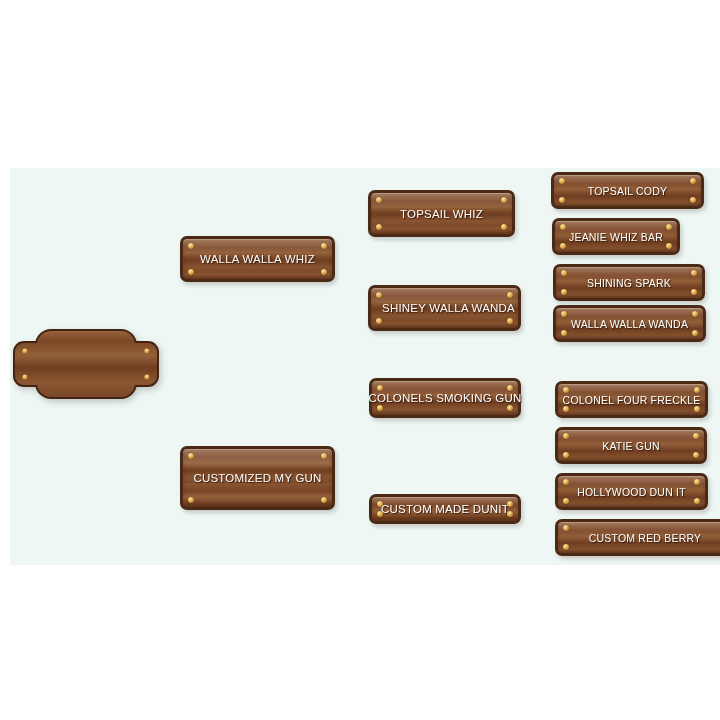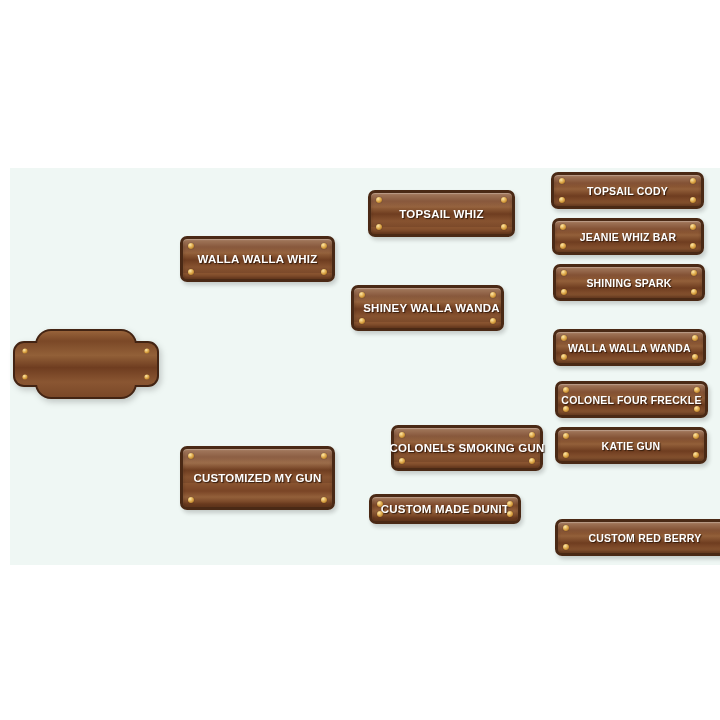--- a/index.html
+++ b/index.html
@@ -34,21 +34,21 @@
       repeating-linear-gradient(180deg,
         #8a5531 0px, #7a4526 8px, #93603a 14px,
         #6f3d20 21px, #875330 28px, #7c4a2a 34px);
     box-shadow:
       inset 0 1px 1px rgba(255,255,255,0.28),
       inset 0 -2px 3px rgba(40,18,6,0.35),
       2px 3px 4px rgba(0,0,0,0.18);
   }
   .sign-label {
     color: #ffffff;
-    font-weight: bold;
+    font-weight: normal;
     text-align: center;
     white-space: nowrap;
     letter-spacing: 0.2px;
     text-shadow: 1px 1px 1px rgba(45,22,8,0.9);
     padding: 0 10px;
   }
   .md .sign-label { font-size: 11.5px; }
   .sm .sign-label { font-size: 10.5px; }
   .nail {
     position: absolute;
@@ -149,29 +149,29 @@
   </div>
 
   <div class="sign md" style="left:368px; top:190px; width:147px; height:47px;">
     <span class="nail tl"></span>
     <span class="nail tr"></span>
     <span class="nail bl"></span>
     <span class="nail br"></span>
     <span class="sign-label">TOPSAIL WHIZ</span>
   </div>
 
-  <div class="sign md" style="left:351px; top:285px; width:153px; height:46px;padding-left:8px;">
+  <div class="sign md" style="left:368px; top:285px; width:153px; height:46px;padding-left:8px;">
     <span class="nail tl"></span>
     <span class="nail tr"></span>
     <span class="nail bl"></span>
     <span class="nail br"></span>
     <span class="sign-label">SHINEY WALLA WANDA</span>
   </div>
 
-  <div class="sign md" style="left:369px; top:425px; width:152px; height:46px;margin-left:22px;">
+  <div class="sign md" style="left:369px; top:378px; width:152px; height:40px;">
     <span class="nail tl"></span>
     <span class="nail tr"></span>
     <span class="nail bl"></span>
     <span class="nail br"></span>
     <span class="sign-label">COLONELS SMOKING GUN</span>
   </div>
 
   <div class="sign md" style="left:369px; top:494px; width:152px; height:30px;">
     <span class="nail tl"></span>
     <span class="nail tr"></span>
@@ -181,37 +181,37 @@
   </div>
 
   <div class="sign sm" style="left:551px; top:172px; width:153px; height:37px;">
     <span class="nail tl"></span>
     <span class="nail tr"></span>
     <span class="nail bl"></span>
     <span class="nail br"></span>
     <span class="sign-label">TOPSAIL CODY</span>
   </div>
 
-  <div class="sign sm" style="left:552px; top:218px; width:152px; height:37px;">
+  <div class="sign sm" style="left:552px; top:218px; width:128px; height:37px;">
     <span class="nail tl"></span>
     <span class="nail tr"></span>
     <span class="nail bl"></span>
     <span class="nail br"></span>
     <span class="sign-label">JEANIE WHIZ BAR</span>
   </div>
 
   <div class="sign sm" style="left:553px; top:264px; width:152px; height:37px;">
     <span class="nail tl"></span>
     <span class="nail tr"></span>
     <span class="nail bl"></span>
     <span class="nail br"></span>
     <span class="sign-label">SHINING SPARK</span>
   </div>
 
-  <div class="sign sm" style="left:553px; top:329px; width:153px; height:37px;">
+  <div class="sign sm" style="left:553px; top:305px; width:153px; height:37px;">
     <span class="nail tl"></span>
     <span class="nail tr"></span>
     <span class="nail bl"></span>
     <span class="nail br"></span>
     <span class="sign-label">WALLA WALLA WANDA</span>
   </div>
 
   <div class="sign sm" style="left:555px; top:427px; width:152px; height:37px;">
     <span class="nail tl"></span>
     <span class="nail tr"></span>
@@ -221,20 +221,27 @@
   </div>
 
   <div class="sign sm" style="left:555px; top:381px; width:153px; height:37px;">
     <span class="nail tl"></span>
     <span class="nail tr"></span>
     <span class="nail bl"></span>
     <span class="nail br"></span>
     <span class="sign-label">COLONEL FOUR FRECKLE</span>
   </div>
 
+  <div class="sign sm" style="left:555px; top:473px; width:153px; height:37px;">
+    <span class="nail tl"></span>
+    <span class="nail tr"></span>
+    <span class="nail bl"></span>
+    <span class="nail br"></span>
+    <span class="sign-label">HOLLYWOOD DUN IT</span>
+  </div>
 
   <div class="sign sm" style="left:555px; top:519px; width:180px; height:37px;">
     <span class="nail tl"></span>
     <span class="nail tr"></span>
     <span class="nail bl"></span>
     <span class="nail br"></span>
     <span class="sign-label">CUSTOM RED BERRY</span>
   </div>
 
 </div>

